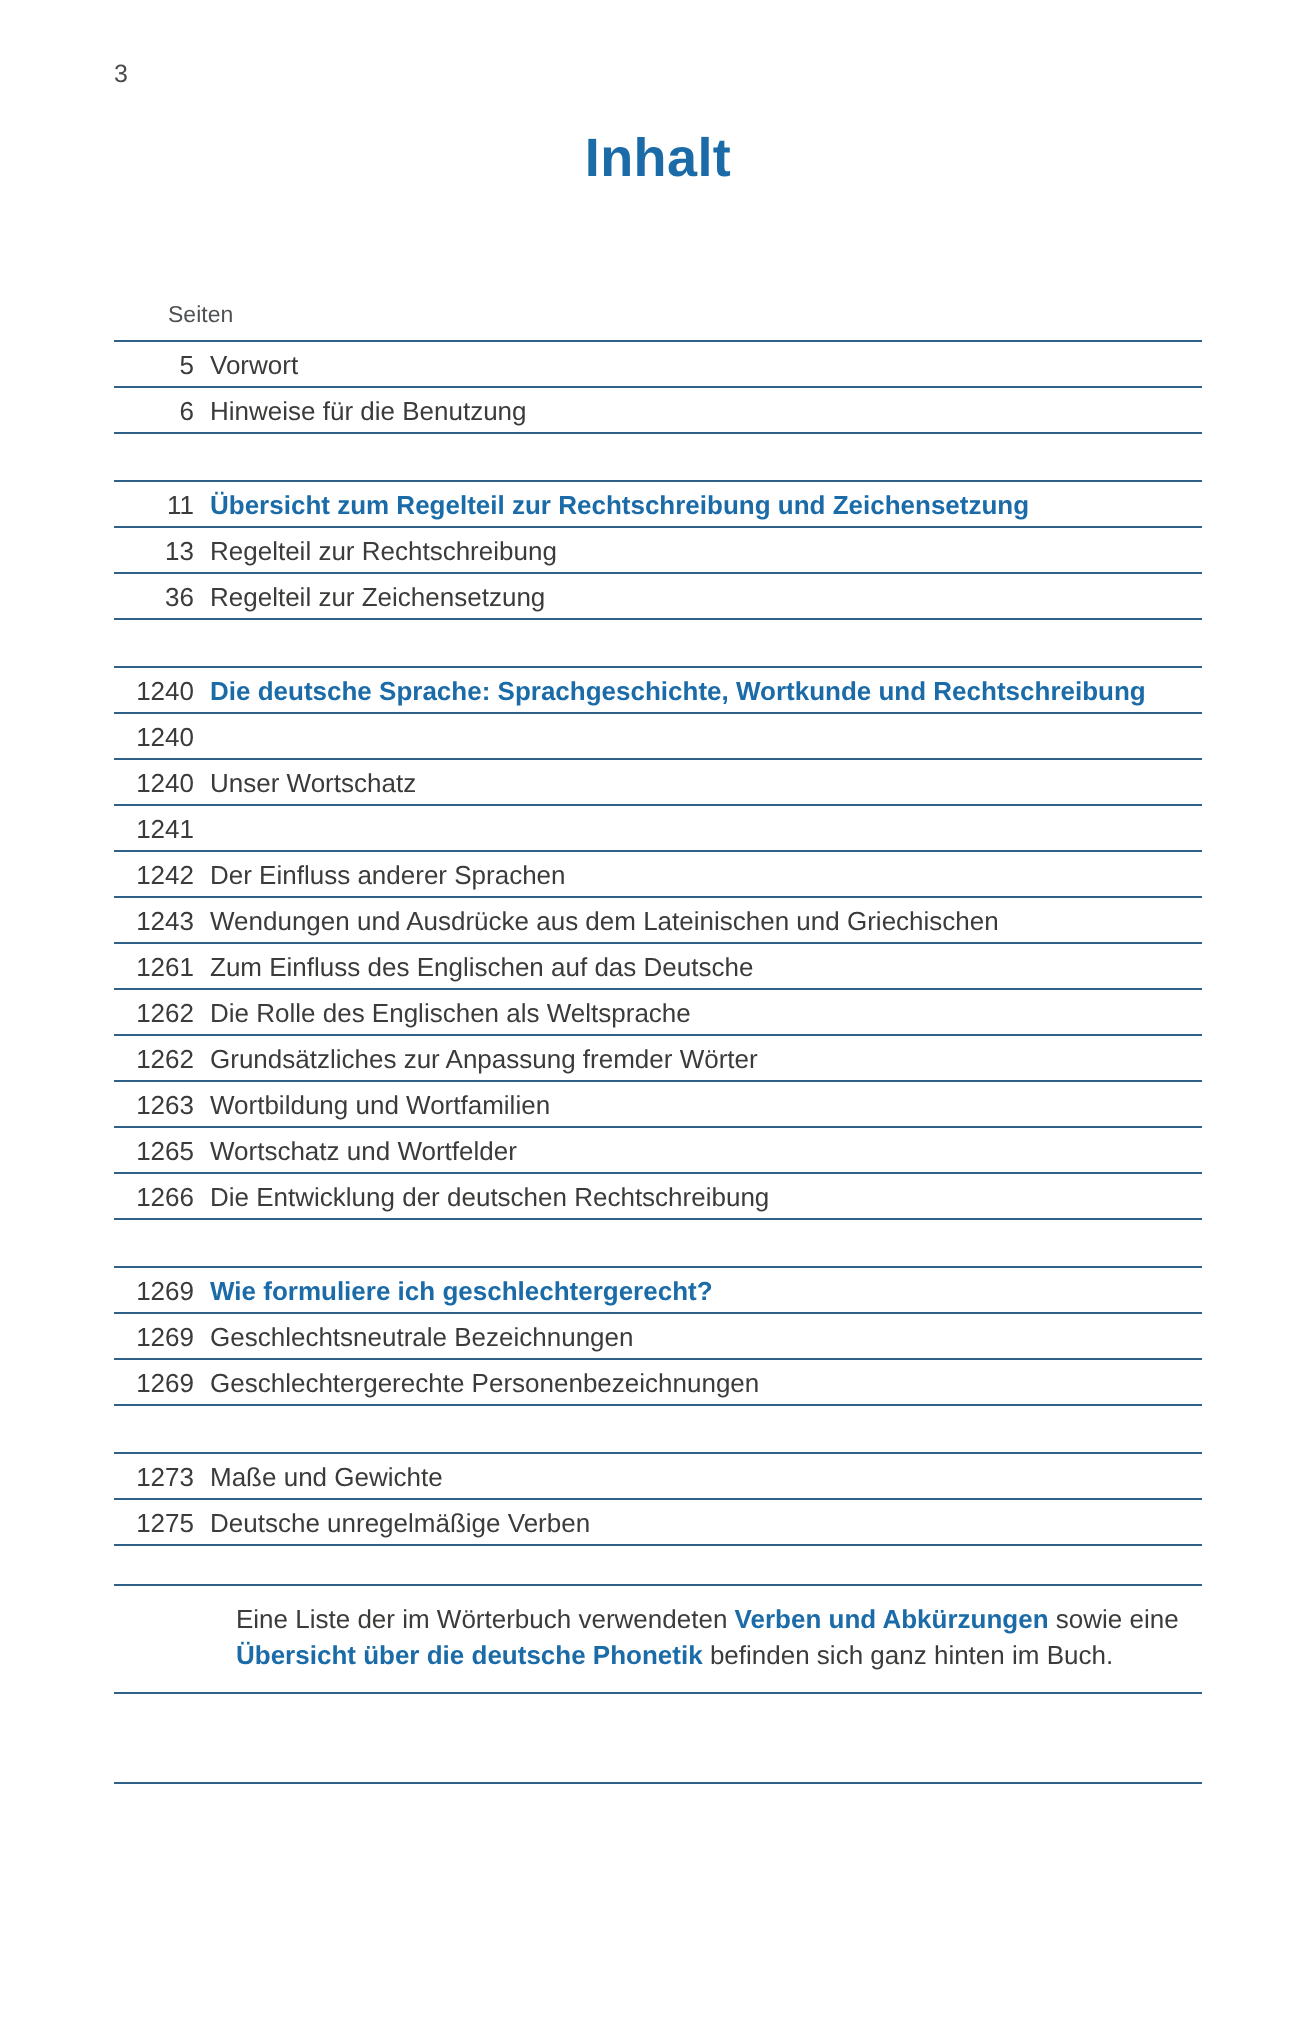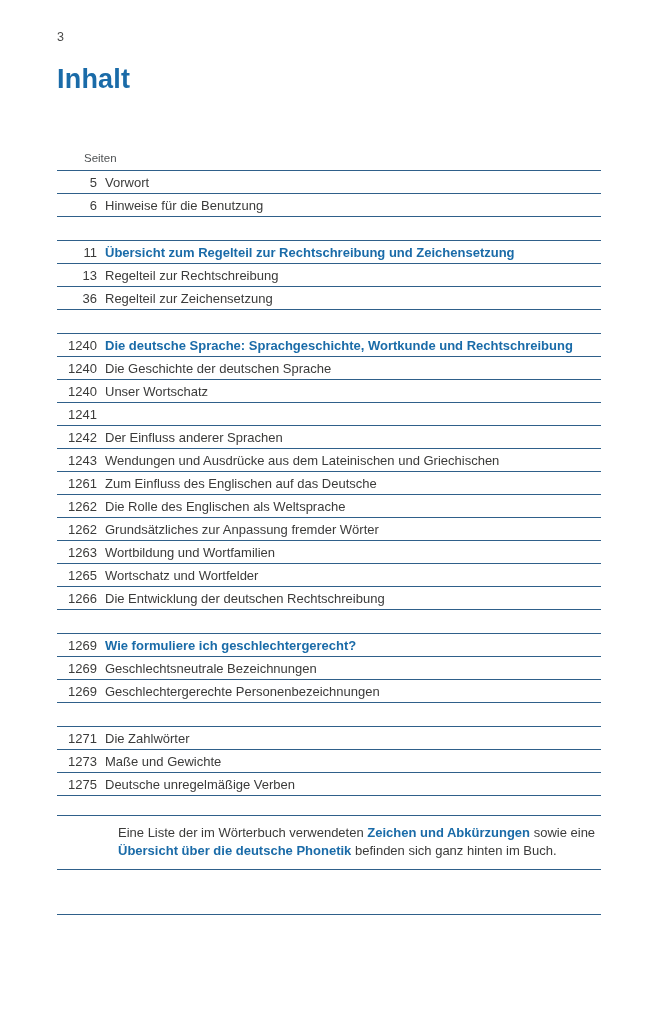--- a/index.html
+++ b/index.html
@@ -19,20 +19,21 @@
   .content{position:absolute;left:57px;right:57px;top:0;}
 
   .folio{margin-top:30px;font-size:12.5px;color:#4a4a49;}
   .title{
     margin-top:20px;
     font-size:27px;
     line-height:31px;
     color:var(--accent);
     font-weight:bold;
     letter-spacing:0.2px;
+    text-align:center;
   }
   .seiten{
     margin-top:57px;
     margin-bottom:6px;
     font-size:11.5px;
     color:#4f5254;
     margin-left:27px;
   }
 
   .toc-group{border-top:1px solid var(--rule);}
@@ -97,21 +98,20 @@
             <span class="ti">Regelteil zur Zeichensetzung</span>
           </div>
         </div>
         <div class="toc-group">
           <div class="toc-row heading">
             <span class="pg">1240</span>
             <span class="ti">Die deutsche Sprache: Sprachgeschichte, Wortkunde und Rechtschreibung</span>
           </div>
           <div class="toc-row">
             <span class="pg">1240</span>
-            <span class="ti">Die Geschichte der deutschen Sprache</span>
           </div>
           <div class="toc-row">
             <span class="pg">1240</span>
             <span class="ti">Unser Wortschatz</span>
           </div>
           <div class="toc-row">
             <span class="pg">1241</span>
           </div>
           <div class="toc-row">
             <span class="pg">1242</span>
@@ -155,32 +155,28 @@
             <span class="pg">1269</span>
             <span class="ti">Geschlechtsneutrale Bezeichnungen</span>
           </div>
           <div class="toc-row">
             <span class="pg">1269</span>
             <span class="ti">Geschlechtergerechte Personenbezeichnungen</span>
           </div>
         </div>
         <div class="toc-group">
           <div class="toc-row">
-            <span class="pg">1271</span>
-            <span class="ti">Die Zahlwörter</span>
-          </div>
-          <div class="toc-row">
             <span class="pg">1273</span>
             <span class="ti">Maße und Gewichte</span>
           </div>
           <div class="toc-row">
             <span class="pg">1275</span>
             <span class="ti">Deutsche unregelmäßige Verben</span>
           </div>
         </div>
       </div>
 
-    <div class="footer-note"><span>Eine Liste der im Wörterbuch verwendeten </span><span class="blue">Zeichen und Abkürzungen</span><span> sowie eine</span><br><span class="blue">Übersicht über die deutsche Phonetik</span><span> befinden sich ganz hinten im Buch.</span></div>
+    <div class="footer-note"><span>Eine Liste der im Wörterbuch verwendeten </span><span class="blue">Verben und Abkürzungen</span><span> sowie eine</span><br><span class="blue">Übersicht über die deutsche Phonetik</span><span> befinden sich ganz hinten im Buch.</span></div>
 
     <div class="bottom-rule"></div>
 
   </div>
 </div>
 
 </body></html>

